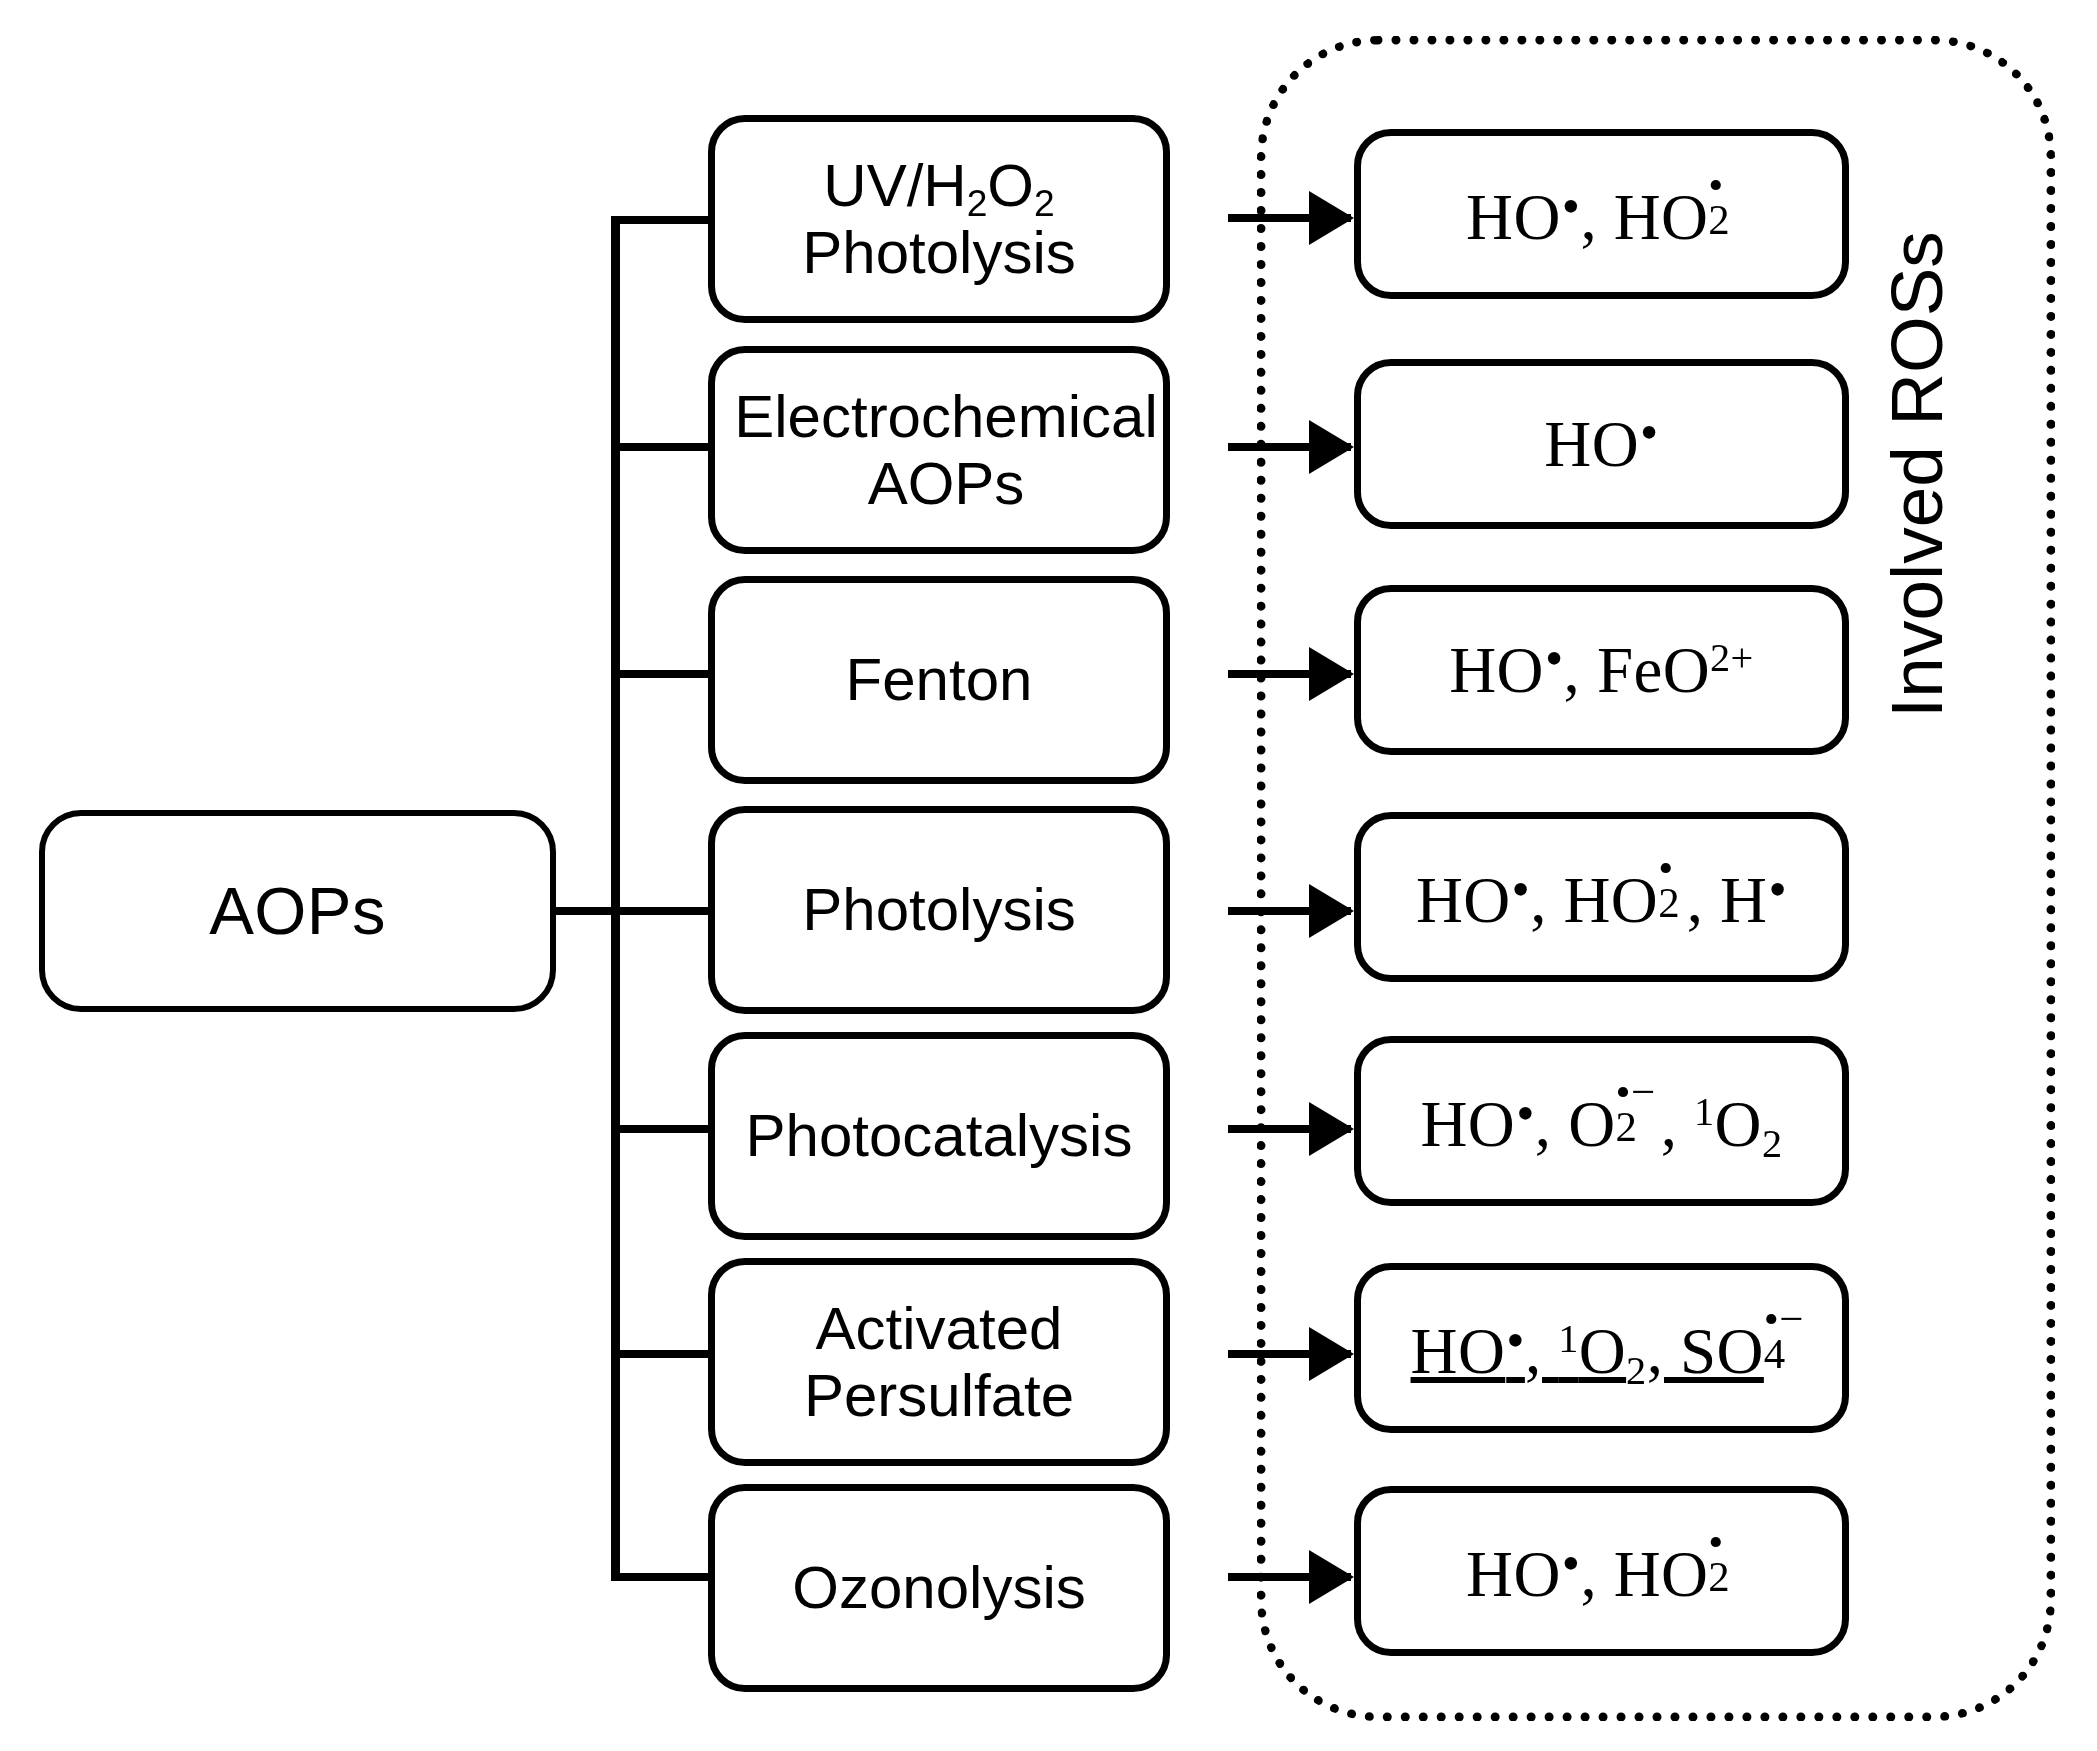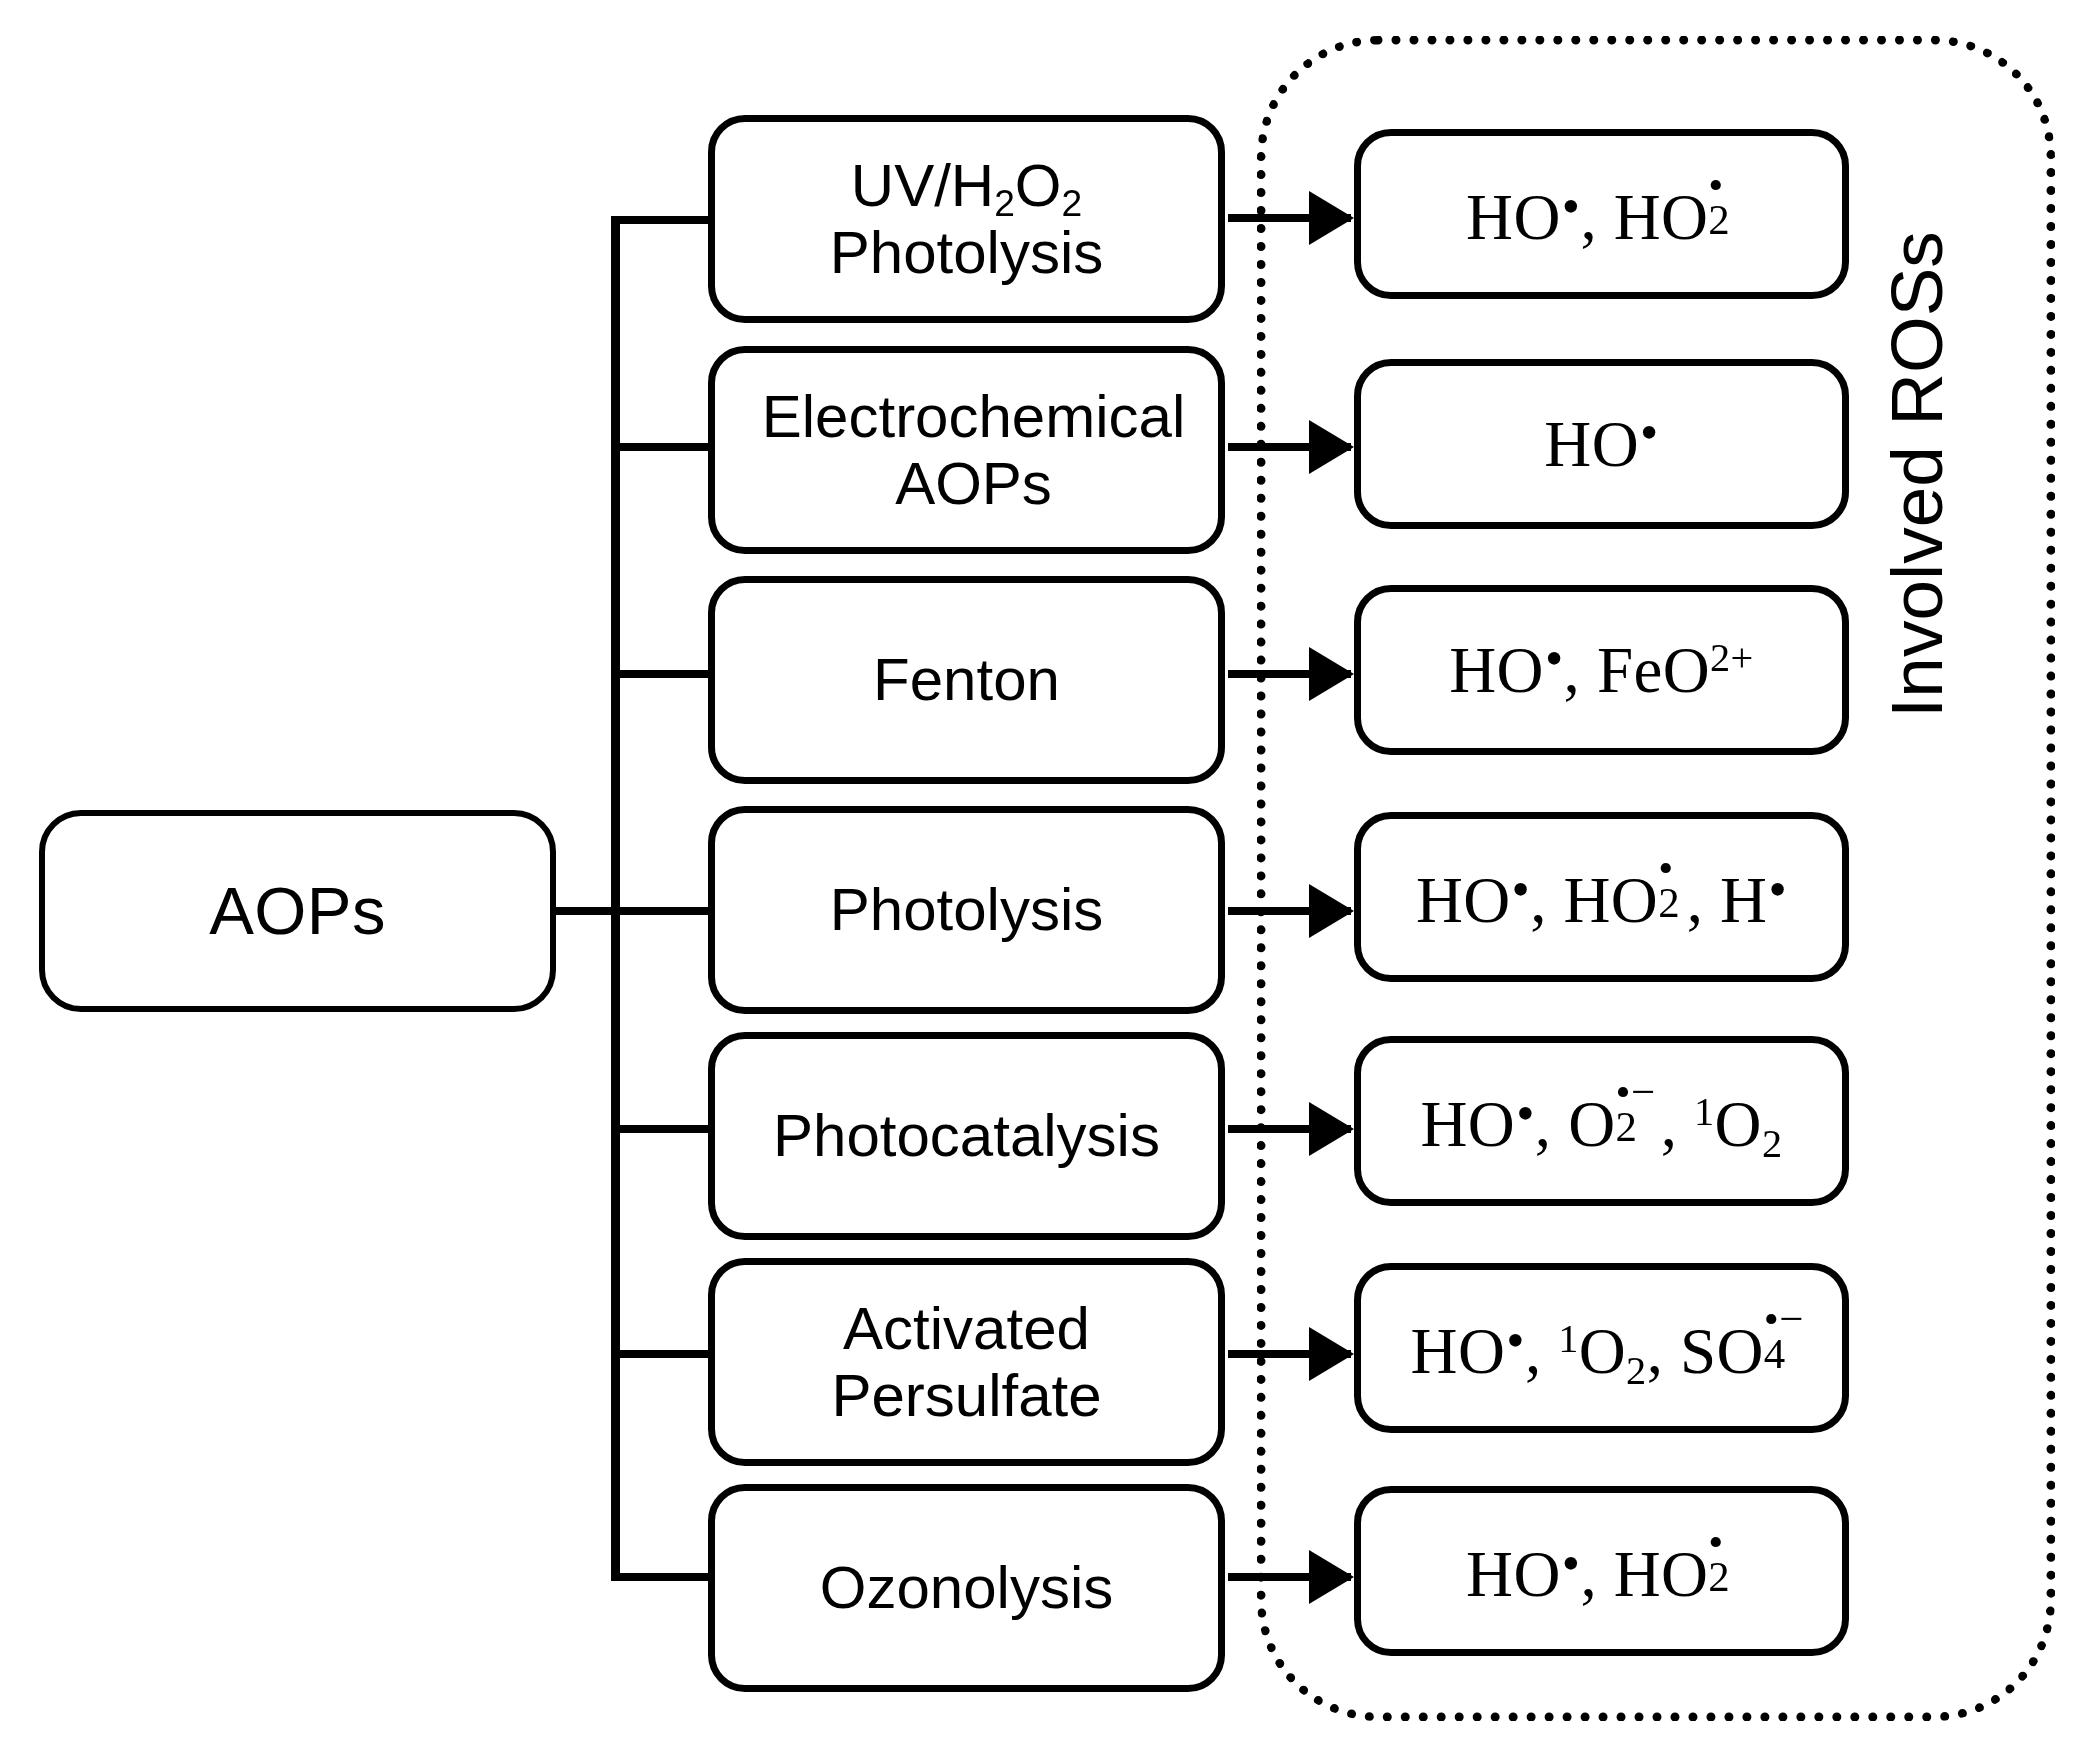--- a/index.html
+++ b/index.html
@@ -43,21 +43,21 @@
     height: 202px;
     border-width: 6.5px;
     border-radius: 42px;
     font-size: 67px;
     letter-spacing: 0.4px;
   }
 
   
   .box.method {
     left: 708px;
-    width: 517px;
+    width: 462px;
     font-size: 60px;
     letter-spacing: 0px;
   }
 
   
   .box.ros {
     left: 1347px;
     width: 495px;
     font-family: "Liberation Serif", serif;
     font-size: 65px;
@@ -262,21 +262,21 @@
       HO<span class="radical">•</span>, O<span class="stack"><span class="sp">•−</span><span class="sb">2</span></span>&nbsp;, <span class="presup">1</span>O<sub>2</sub>
     </span>
   </div>
 
   <div class="box method" style="top:1258px;height:208px;">
     <span>
       Activated<br>Persulfate
     </span>
   </div>
   <div class="arrow" style="top:1350px;"></div>
-  <div class="box ros" style="top:1263px;height:170px;">
+  <div class="box ros" style="top:1263px;height:170px;text-decoration:underline;">
     <span>
       HO<span class="radical">•</span>, <span class="presup">1</span>O<sub>2</sub>, SO<span class="stack"><span class="sp">•−</span><span class="sb">4</span></span>
     </span>
   </div>
 
   <div class="box method" style="top:1484px;height:208px;">
     <span>Ozonolysis</span>
   </div>
   <div class="arrow" style="top:1573px;"></div>
   <div class="box ros" style="top:1486px;height:170px;">

